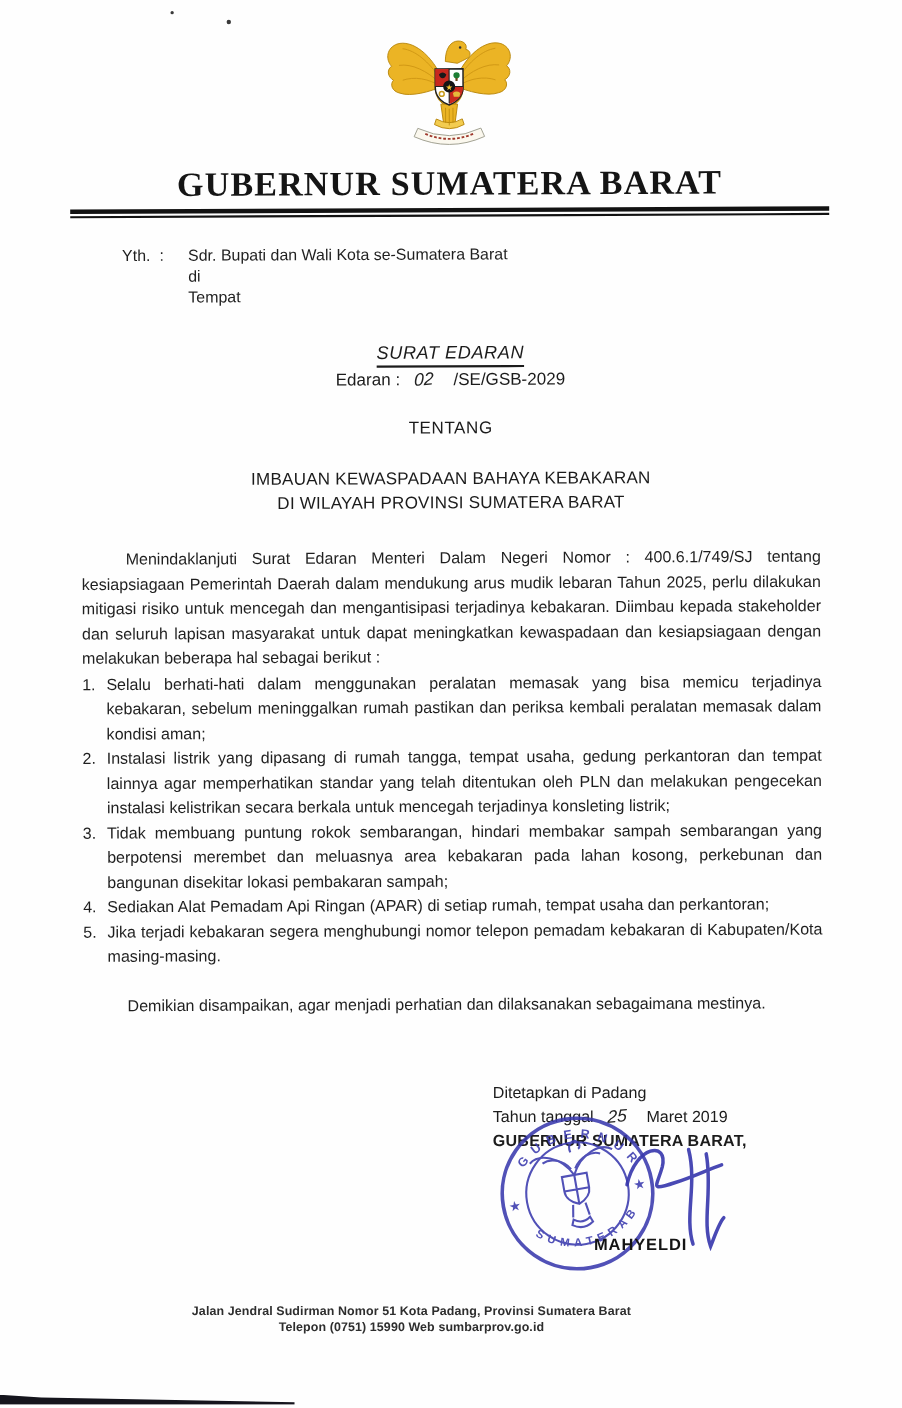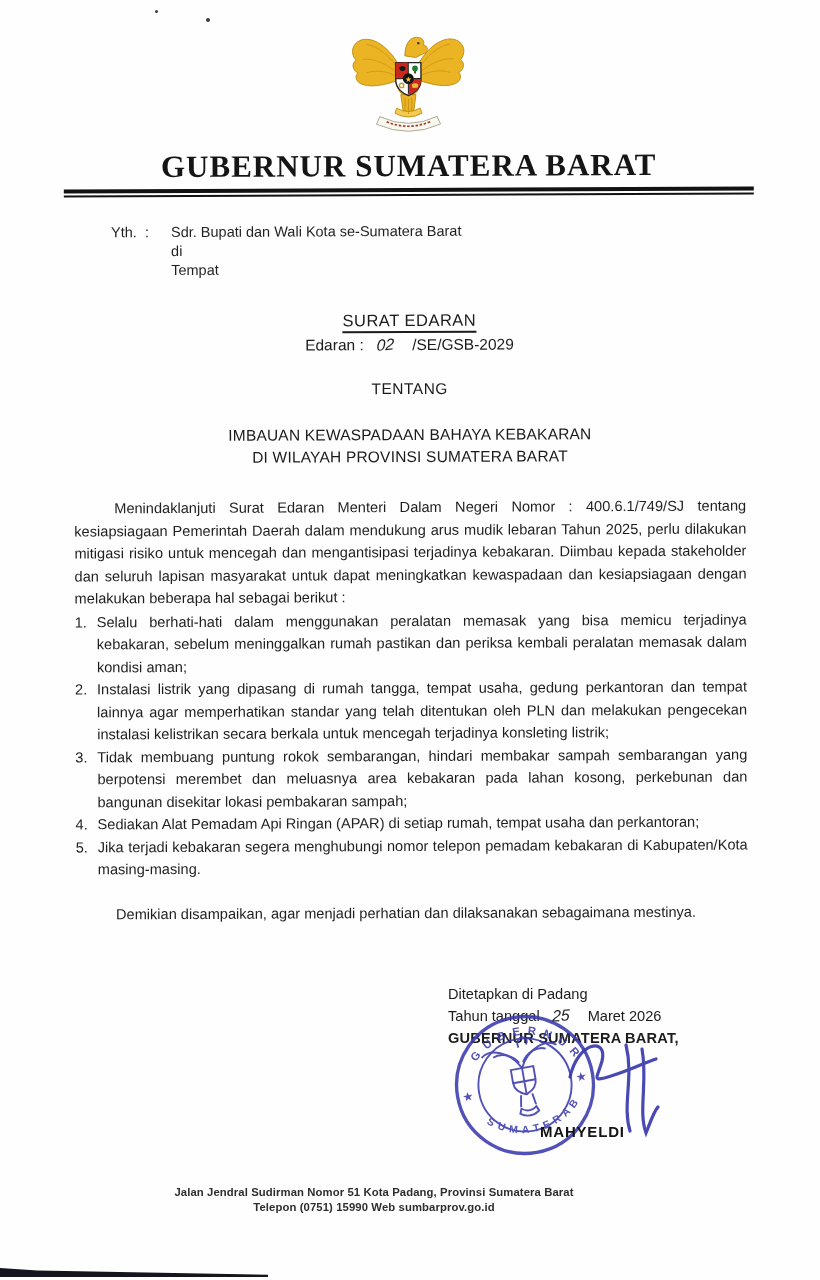--- a/index.html
+++ b/index.html
@@ -49,20 +49,21 @@
   .recipient .lines div{margin:0;}
 
   
   .heading-block{text-align:center;margin-top:32px;font-size:15.5px;color:#1b1b1b;}
   .doc-type{
     display:inline-block;
     font-size:16.5px;
     letter-spacing:.5px;
     border-bottom:2px solid #1b1b1b;
     padding-bottom:1px;
+    font-style:italic;
   }
   .doc-number{margin-top:3px;font-size:15.5px;}
   .handwritten{
     display:inline-block;
     font-style:italic;
     transform:rotate(-5deg) skewX(-6deg);
     font-size:16px;
     margin:0 14px 0 8px;
     color:#222;
   }
@@ -208,21 +209,21 @@
       </ol>
       <p class="closing" style="margin-bottom:0">Demikian disampaikan, agar menjadi perhatian dan dilaksanakan sebagaimana mestinya.</p>
     </div>
   </div>
 
   <div class="sig-block">
     <div>Ditetapkan di Padang</div>
     <div>
       <span>Tahun tanggal</span>
       <span class="handwritten">25</span>
-      <span>Maret 2026</span>
+      <span>Maret 2019</span>
     </div>
     <div class="sig-office">GUBERNUR SUMATERA BARAT,</div>
 
     <svg class="stamp" width="152" height="152" viewBox="0 0 160 160">
       <g transform="rotate(-10 80 80)" stroke="#3a3aae" fill="none">
         <circle cx="80" cy="80" r="72" stroke-width="3.5"></circle>
         <circle cx="80" cy="80" r="49" stroke-width="2"></circle>
         <path id="arcTop" d="M 22,64 A 64,64 0 0 1 138,64" stroke="none"></path>
         <path id="arcBot" d="M 26,106 A 72,72 0 0 0 134,106" stroke="none"></path>
         <text font-family="Liberation Sans, sans-serif" font-size="12" font-weight="bold" fill="#3a3aae" stroke="none" letter-spacing="2">

